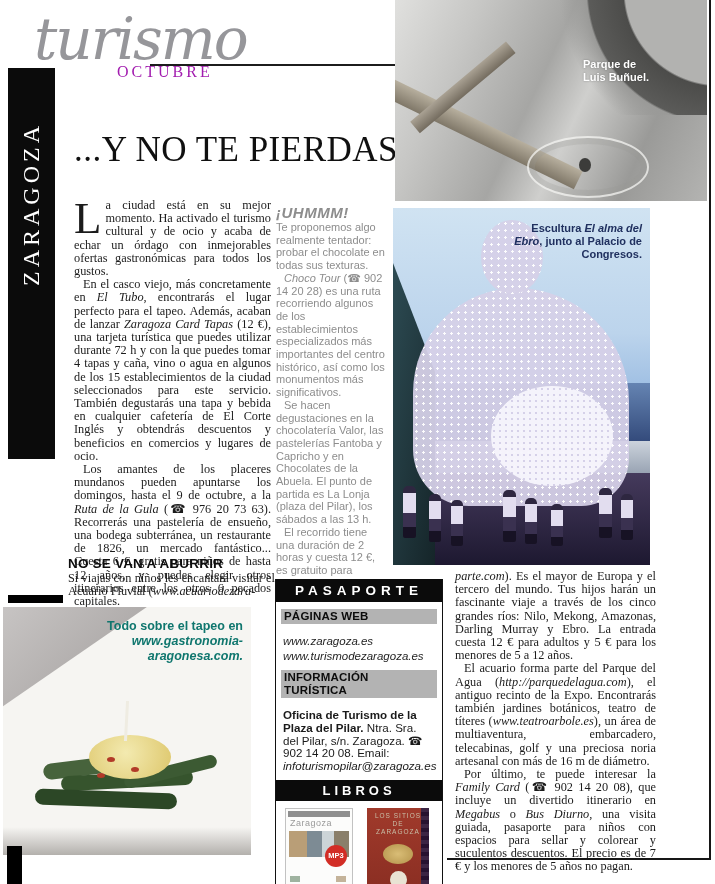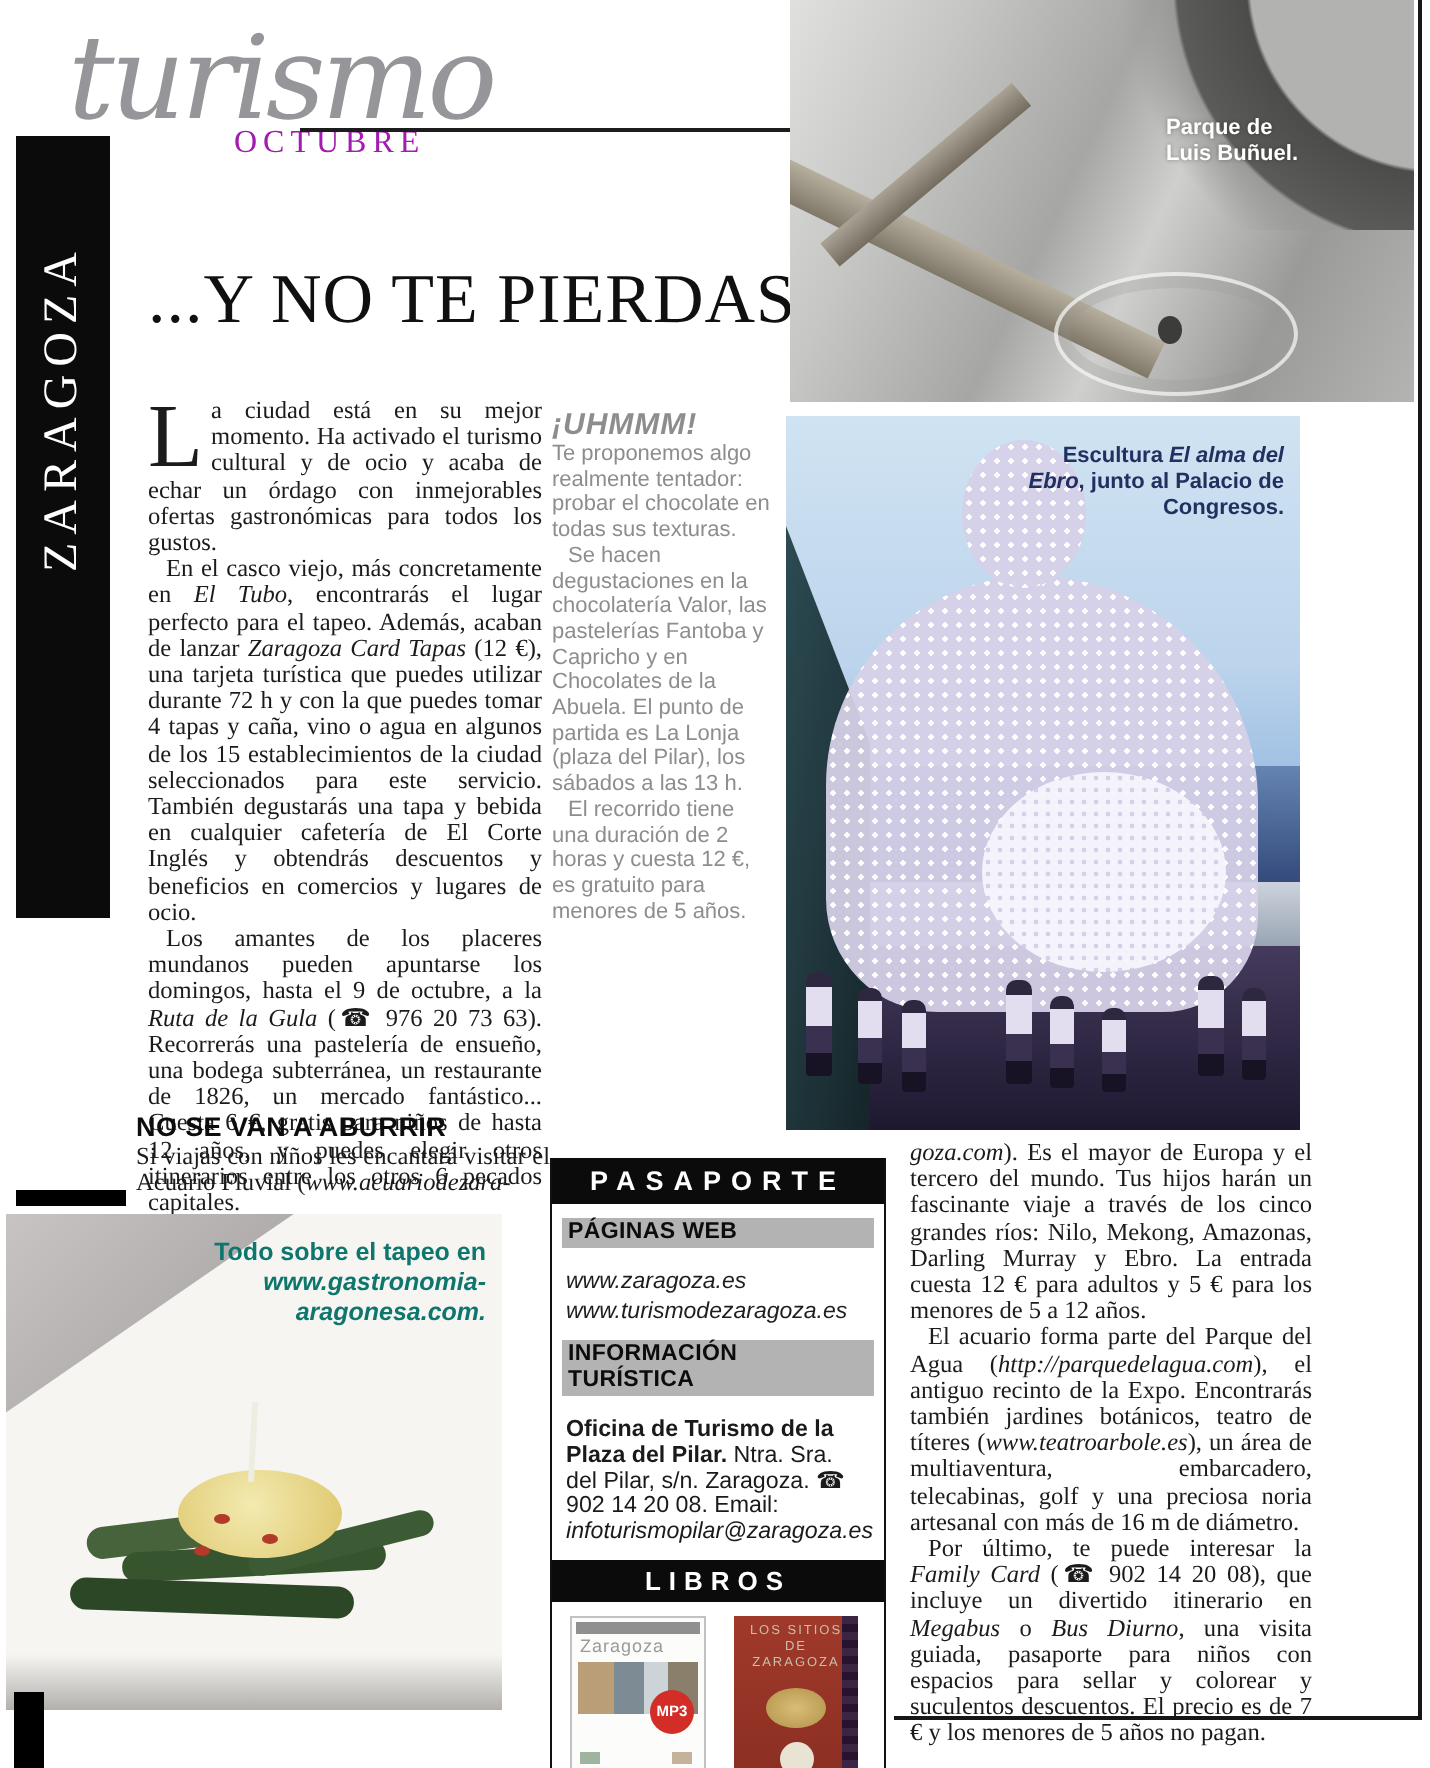--- a/index.html
+++ b/index.html
@@ -172,20 +172,21 @@
     <p><span class="dropcap">L</span><span><span>a ciudad está en su mejor momento. Ha activado el turismo cultural y de ocio y acaba de echar un órdago con inmejorables ofertas gastronómicas para todos los gustos.</span></span></p>
     <p class="indent"><span>En el casco viejo, más concretamente en </span><span class="seg-i">El Tubo</span><span>, encontrarás el lugar perfecto para el tapeo. Además, acaban de lanzar </span><span class="seg-i">Zaragoza Card Tapas</span><span> (12 €), una tarjeta turística que puedes utilizar durante 72 h y con la que puedes tomar 4 tapas y caña, vino o agua en algunos de los 15 establecimientos de la ciudad seleccionados para este servicio. También degustarás una tapa y bebida en cualquier cafetería de El Corte Inglés y obtendrás descuentos y beneficios en comercios y lugares de ocio.</span></p>
     <p class="indent"><span>Los amantes de los placeres mundanos pueden apuntarse los domingos, hasta el 9 de octubre, a la </span><span class="seg-i">Ruta de la Gula</span><span> (☎ 976 20 73 63). Recorrerás una pastelería de ensueño, una bodega subterránea, un restaurante de 1826, un mercado fantástico... Cuesta 6 €, gratis para niños de hasta 12 años, y puedes elegir otros itinerarios entre los otros 6 pecados capitales.</span></p>
   </div>
   <div class="abs subhead">NO SE VAN A ABURRIR</div>
   <div class="abs aburrir"><span>Si viajas con niños les encantará visitar el Acuario Fluvial (</span><span class="seg-i">www.acuariodezara-</span></div>
 
   <div class="abs col-mid">
     <p class="uhmmm-title">¡UHMMM!</p>
     <p><span>Te proponemos algo realmente tentador: probar el chocolate en todas sus texturas.</span></p>
+    <p class="indent"><span class="seg-i">Choco Tour</span><span> (☎ 902 14 20 28) es una ruta recorriendo algunos de los establecimientos especializados más importantes del centro histórico, así como los monumentos más significativos.</span></p>
     <p class="indent"><span>Se hacen degustaciones en la chocolatería Valor, las pastelerías Fantoba y Capricho y en Chocolates de la Abuela. El punto de partida es La Lonja (plaza del Pilar), los sábados a las 13 h.</span></p>
     <p class="indent"><span>El recorrido tiene una duración de 2 horas y cuesta 12 €, es gratuito para menores de 5 años.</span></p>
   </div>
 
   <div class="abs black-tab"></div>
   <div class="abs photo-tapas">
     <div class="tp-marble"></div>
     <div class="stalk st1"></div>
     <div class="stalk st2"></div>
     <div class="stalk st3"></div>
@@ -227,21 +228,21 @@
         <div class="b2-rosette"></div>
       </div>
     </div>
     <div class="books-captions">
       <div class="book-caption"><span class="seg-b">Zaragoza. Guía multimedia,</span><span> </span></div>
       <div class="book-caption"><span class="seg-b">Los sitios de Zaragoza,</span><span> </span></div>
     </div>
   </div>
 
   <div class="abs col-right">
-    <p><span class="seg-i">goza.com</span><span>). Es el mayor de Europa y el tercero del mundo. Tus hijos harán un fascinante viaje a través de los cinco grandes ríos: Nilo, Mekong, Amazonas, Darling Murray y Ebro. La entrada cuesta 12 € para adultos y 5 € para los menores de 5 a 12 años.</span></p>
+    <p><span class="seg-i">parte.com</span><span>). Es el mayor de Europa y el tercero del mundo. Tus hijos harán un fascinante viaje a través de los cinco grandes ríos: Nilo, Mekong, Amazonas, Darling Murray y Ebro. La entrada cuesta 12 € para adultos y 5 € para los menores de 5 a 12 años.</span></p>
     <p class="indent"><span>El acuario forma parte del Parque del Agua (</span><span class="seg-i">http://parquedelagua.com</span><span>), el antiguo recinto de la Expo. Encontrarás también jardines botánicos, teatro de títeres (</span><span class="seg-i">www.teatroarbole.es</span><span>), un área de multiaventura, embarcadero, telecabinas, golf y una preciosa noria artesanal con más de 16 m de diámetro.</span></p>
     <p class="indent"><span>Por último, te puede interesar la </span><span class="seg-i">Family Card</span><span> (☎ 902 14 20 08), que incluye un divertido itinerario en </span><span class="seg-i">Megabus</span><span> o </span><span class="seg-i">Bus Diurno</span><span>, una visita guiada, pasaporte para niños con espacios para sellar y colorear y suculentos descuentos. El precio es de 7 € y los menores de 5 años no pagan.</span></p>
   </div>
 
   <div class="abs rule-right"></div>
   <div class="abs rule-bottom"></div>
 
 </div>
 
 </body></html>

